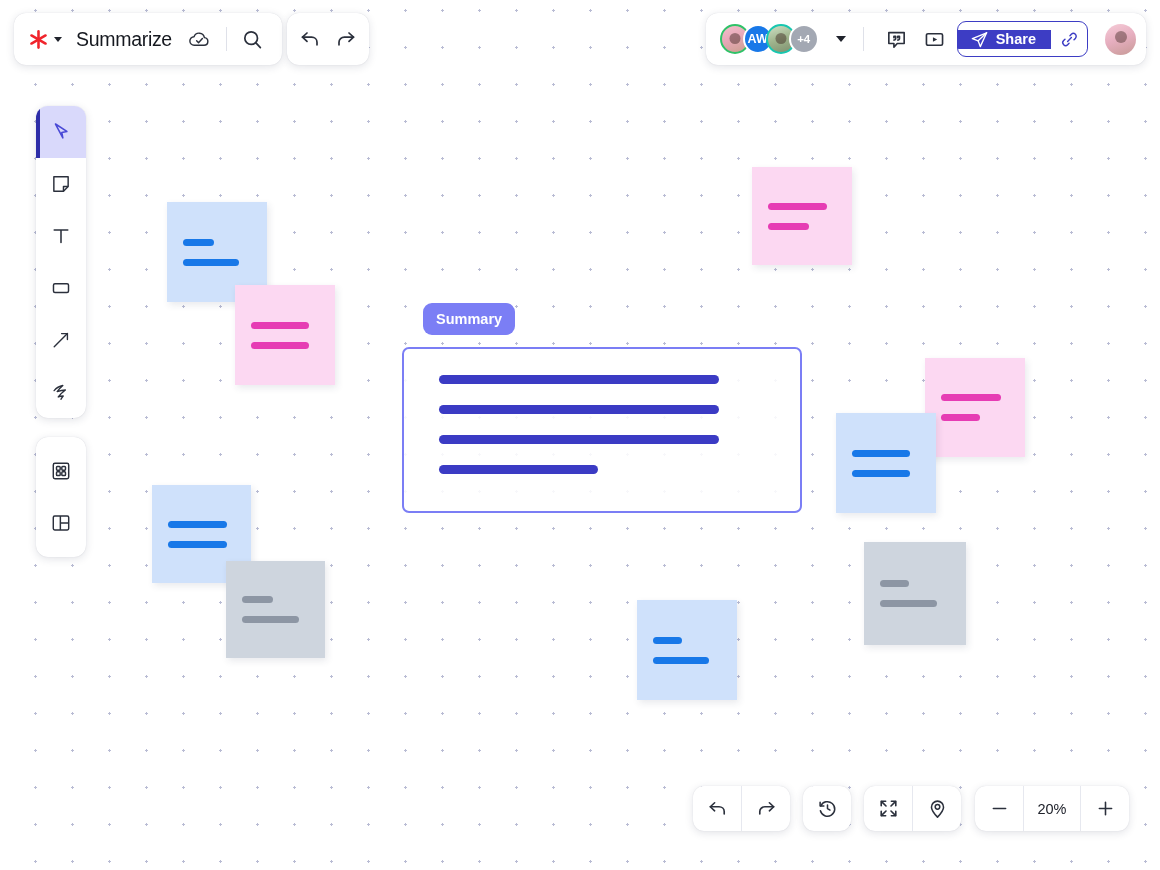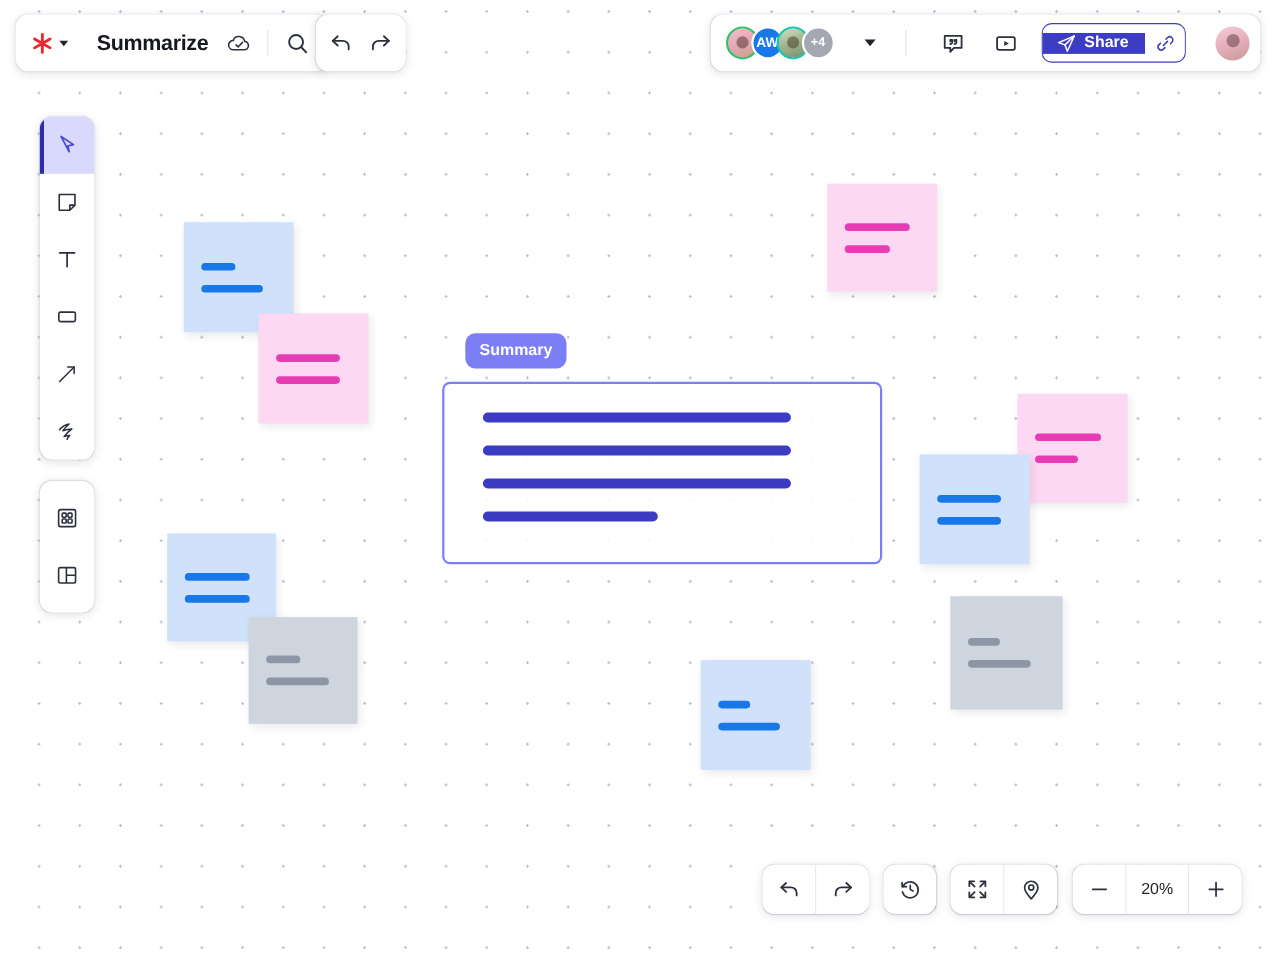--- a/index.html
+++ b/index.html
@@ -29,30 +29,30 @@
     display: flex; align-items: center;
   }
   #header-left { left: 14px; top: 13px; height: 52px; padding: 0 14px; gap: 0; }
   .logo-wrap { display:flex; align-items:center; gap:5px; padding-right:10px; }
   .logo-asterisk { width: 21px; height: 21px; position: relative; }
   .caret-sm {
     width: 0; height: 0; border-left: 4.5px solid transparent;
     border-right: 4.5px solid transparent; border-top: 5.5px solid #20232c;
   }
   #doc-title {
-    font-size: 19.5px; font-weight: 700; color: #15181f; letter-spacing: -.3px;
-    padding: 0 13px 0 4px; white-space: nowrap; margin-left: 12px;
+    font-size: 19.5px; font-weight: 400; color: #15181f; letter-spacing: -.3px;
+    padding: 0 13px 0 4px; white-space: nowrap;
   }
   .hicon { width: 30px; height: 30px; display: flex; align-items: center; justify-content: center; cursor: pointer; }
   .vdiv { width: 1px; height: 24px; background: #dfe1e9; margin: 0 11px; }
 
   #header-undo { left: 287px; top: 13px; height: 52px; padding: 0 8px; gap: 6px; }
 
   
-  #header-right { right: 14px; top: 13px; height: 52px; padding: 0 10px 0 14px; gap: 16px; }
+  #header-right { right: 14px; top: 13px; height: 52px; padding: 0 10px 0 14px; gap: 6px; }
   .avatars { display: flex; align-items: center; }
   .av {
     width: 30px; height: 30px; border-radius: 50%;
     margin-left: -7px; position: relative; overflow: hidden;
     display: flex; align-items: center; justify-content: center;
     font-size: 12.5px; font-weight: 700; color: #fff;
     border: 2.5px solid #fff;
   }
   .av:first-child { margin-left: 0; }
   .av.ring-green { border-color: #2fc268; }

